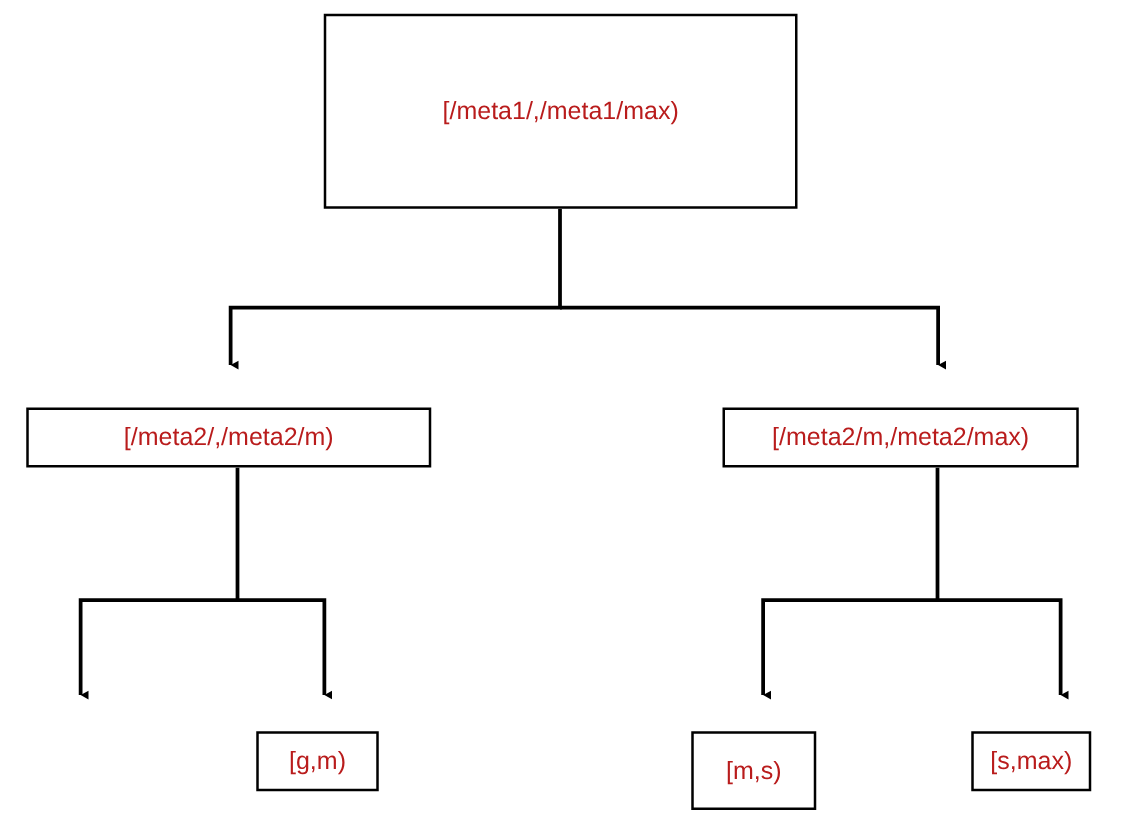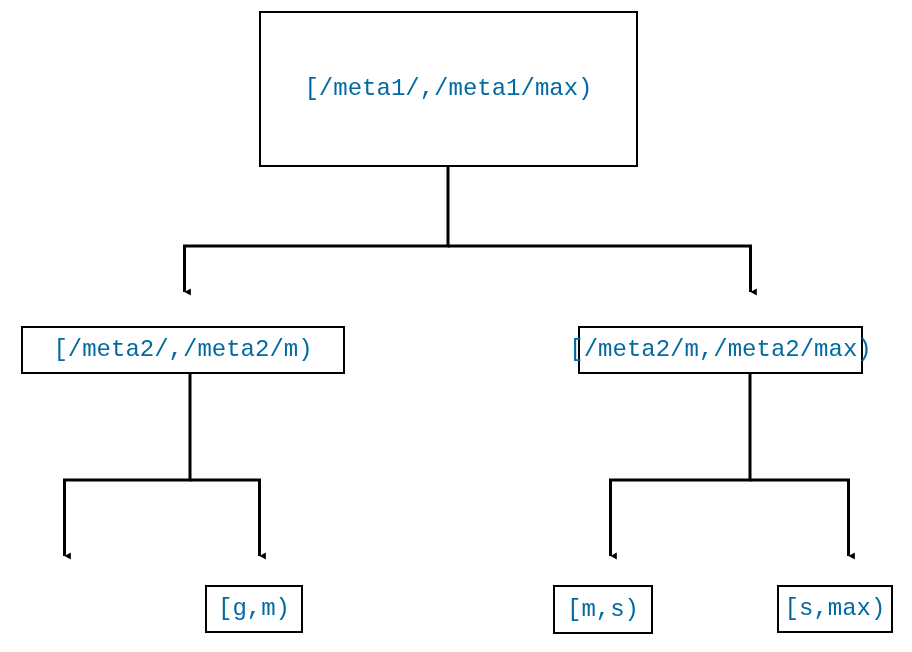--- a/index.html
+++ b/index.html
@@ -29,34 +29,34 @@
     position: absolute;
     box-sizing: border-box;
     border: 2px solid #000000;
     background: #ffffff;
     display: flex;
     align-items: center;
     justify-content: center;
     color: #000000;
   }
   .node .node-label {
-    font-family: Liberation Mono, monospace;
-    font-size: 24px;
+    font-family: Liberation Sans, sans-serif;
+    font-size: 20px;
     line-height: 1;
     letter-spacing: 0px;
     white-space: pre;
-    color: #0369a1;
+    color: #b91c1c;
   }
   .node.root    { left: 259px; top: 11px;  width: 379px; height: 156px; }
   .node.mid-l   { left: 21px;  top: 326px; width: 324px; height: 48px; text-align: center; }
   .node.mid-r   { left: 578px; top: 326px; width: 285px; height: 48px; }
   .node.leaf-a  { left: 10px;  top: 585px; width: 97px;  height: 48px; }
   .node.leaf-b  { left: 205px; top: 585px; width: 98px;  height: 48px; }
-  .node.leaf-c  { left: 553px; top: 585px; width: 100px; height: 49px; }
-  .node.leaf-d  { left: 777px; top: 585px; width: 116px; height: 48px; }
+  .node.leaf-c  { left: 553px; top: 585px; width: 100px; height: 63px; }
+  .node.leaf-d  { left: 777px; top: 585px; width: 96px; height: 48px; }
 </style>
 </head>
 <body>
 
 <div id="canvas">
 
   <svg id="edges" viewBox="0 0 912 652" width="912" height="652" xmlns="http://www.w3.org/2000/svg">
     <defs>
       <marker id="arrow" viewBox="0 0 10 10" refX="5" refY="9" markerWidth="8" markerHeight="7" orient="auto-start-reverse" markerUnits="userSpaceOnUse">
         <path d="M 0 0 L 10 0 L 5 9 z" fill="#000000"></path>

